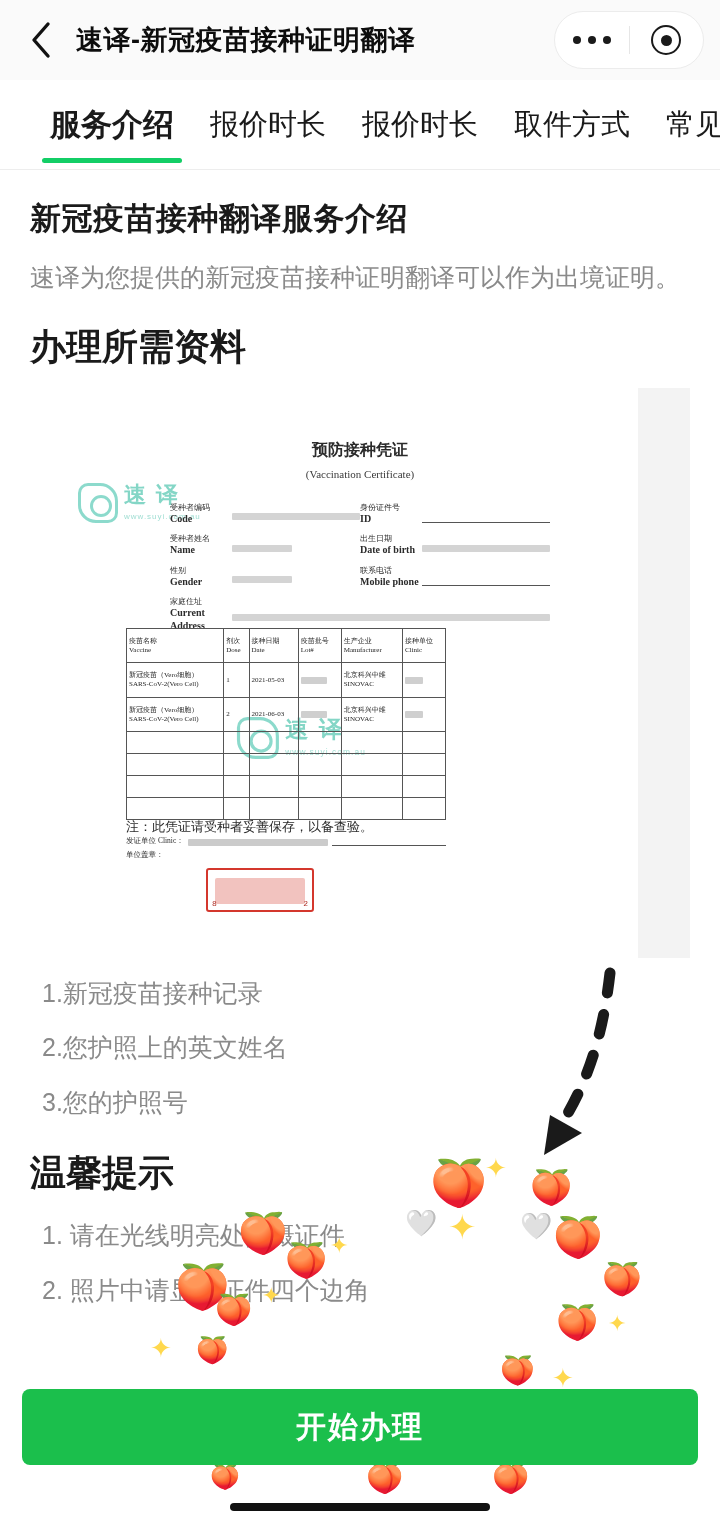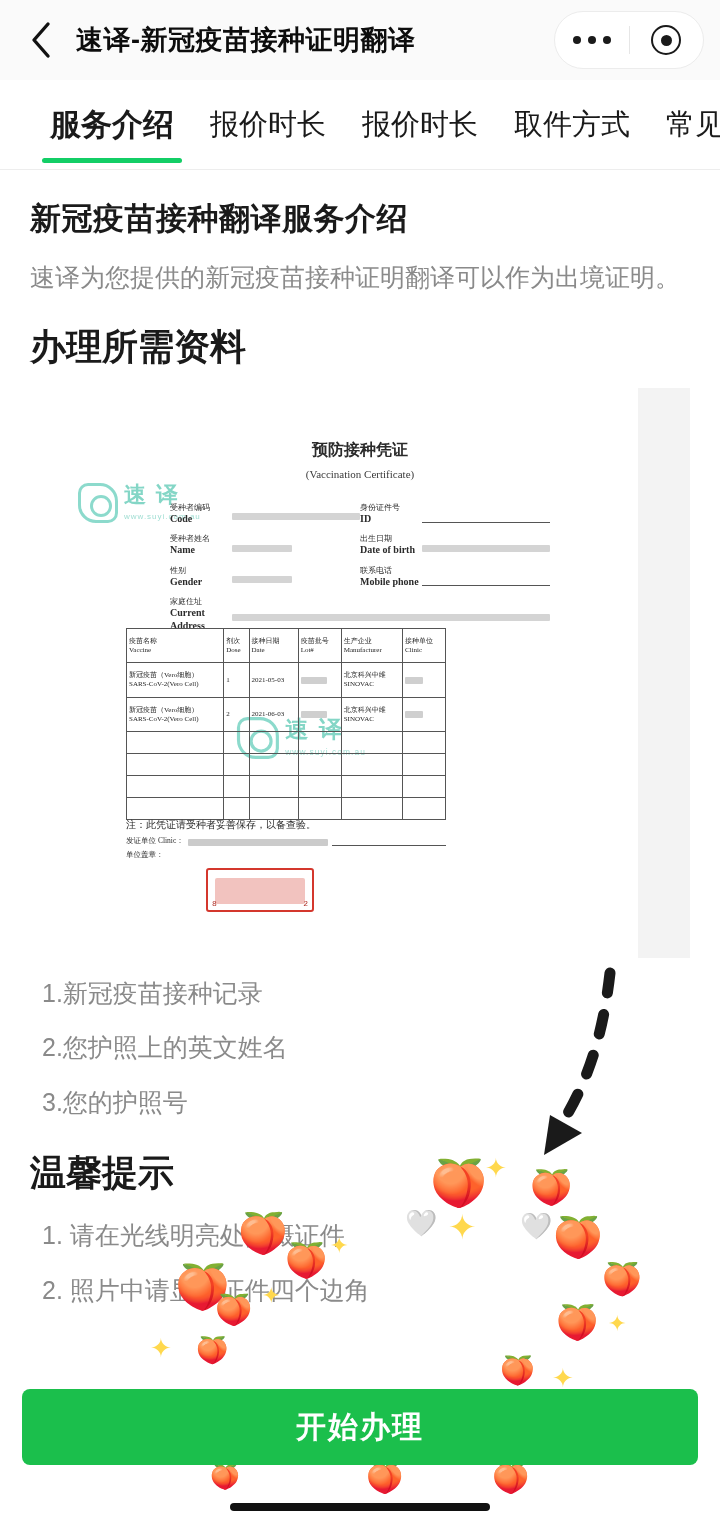--- a/index.html
+++ b/index.html
@@ -296,21 +296,21 @@
     width: 26px; height: 7px;
     background: #cfcfcf;
     vertical-align: middle;
     border-radius: 1px;
   }
 
   .cert-note {
     position: absolute;
     left: 96px;
     top: 430px;
-    font-size: 10px;
+    font-size: 13px;
     color: #2b2b2b;
     font-family: "Liberation Serif", serif;
   }
   .cert-clinic {
     position: absolute;
     left: 96px;
     top: 448px;
     width: 320px;
     font-family: "Liberation Serif", serif;
     font-size: 7.5px;

